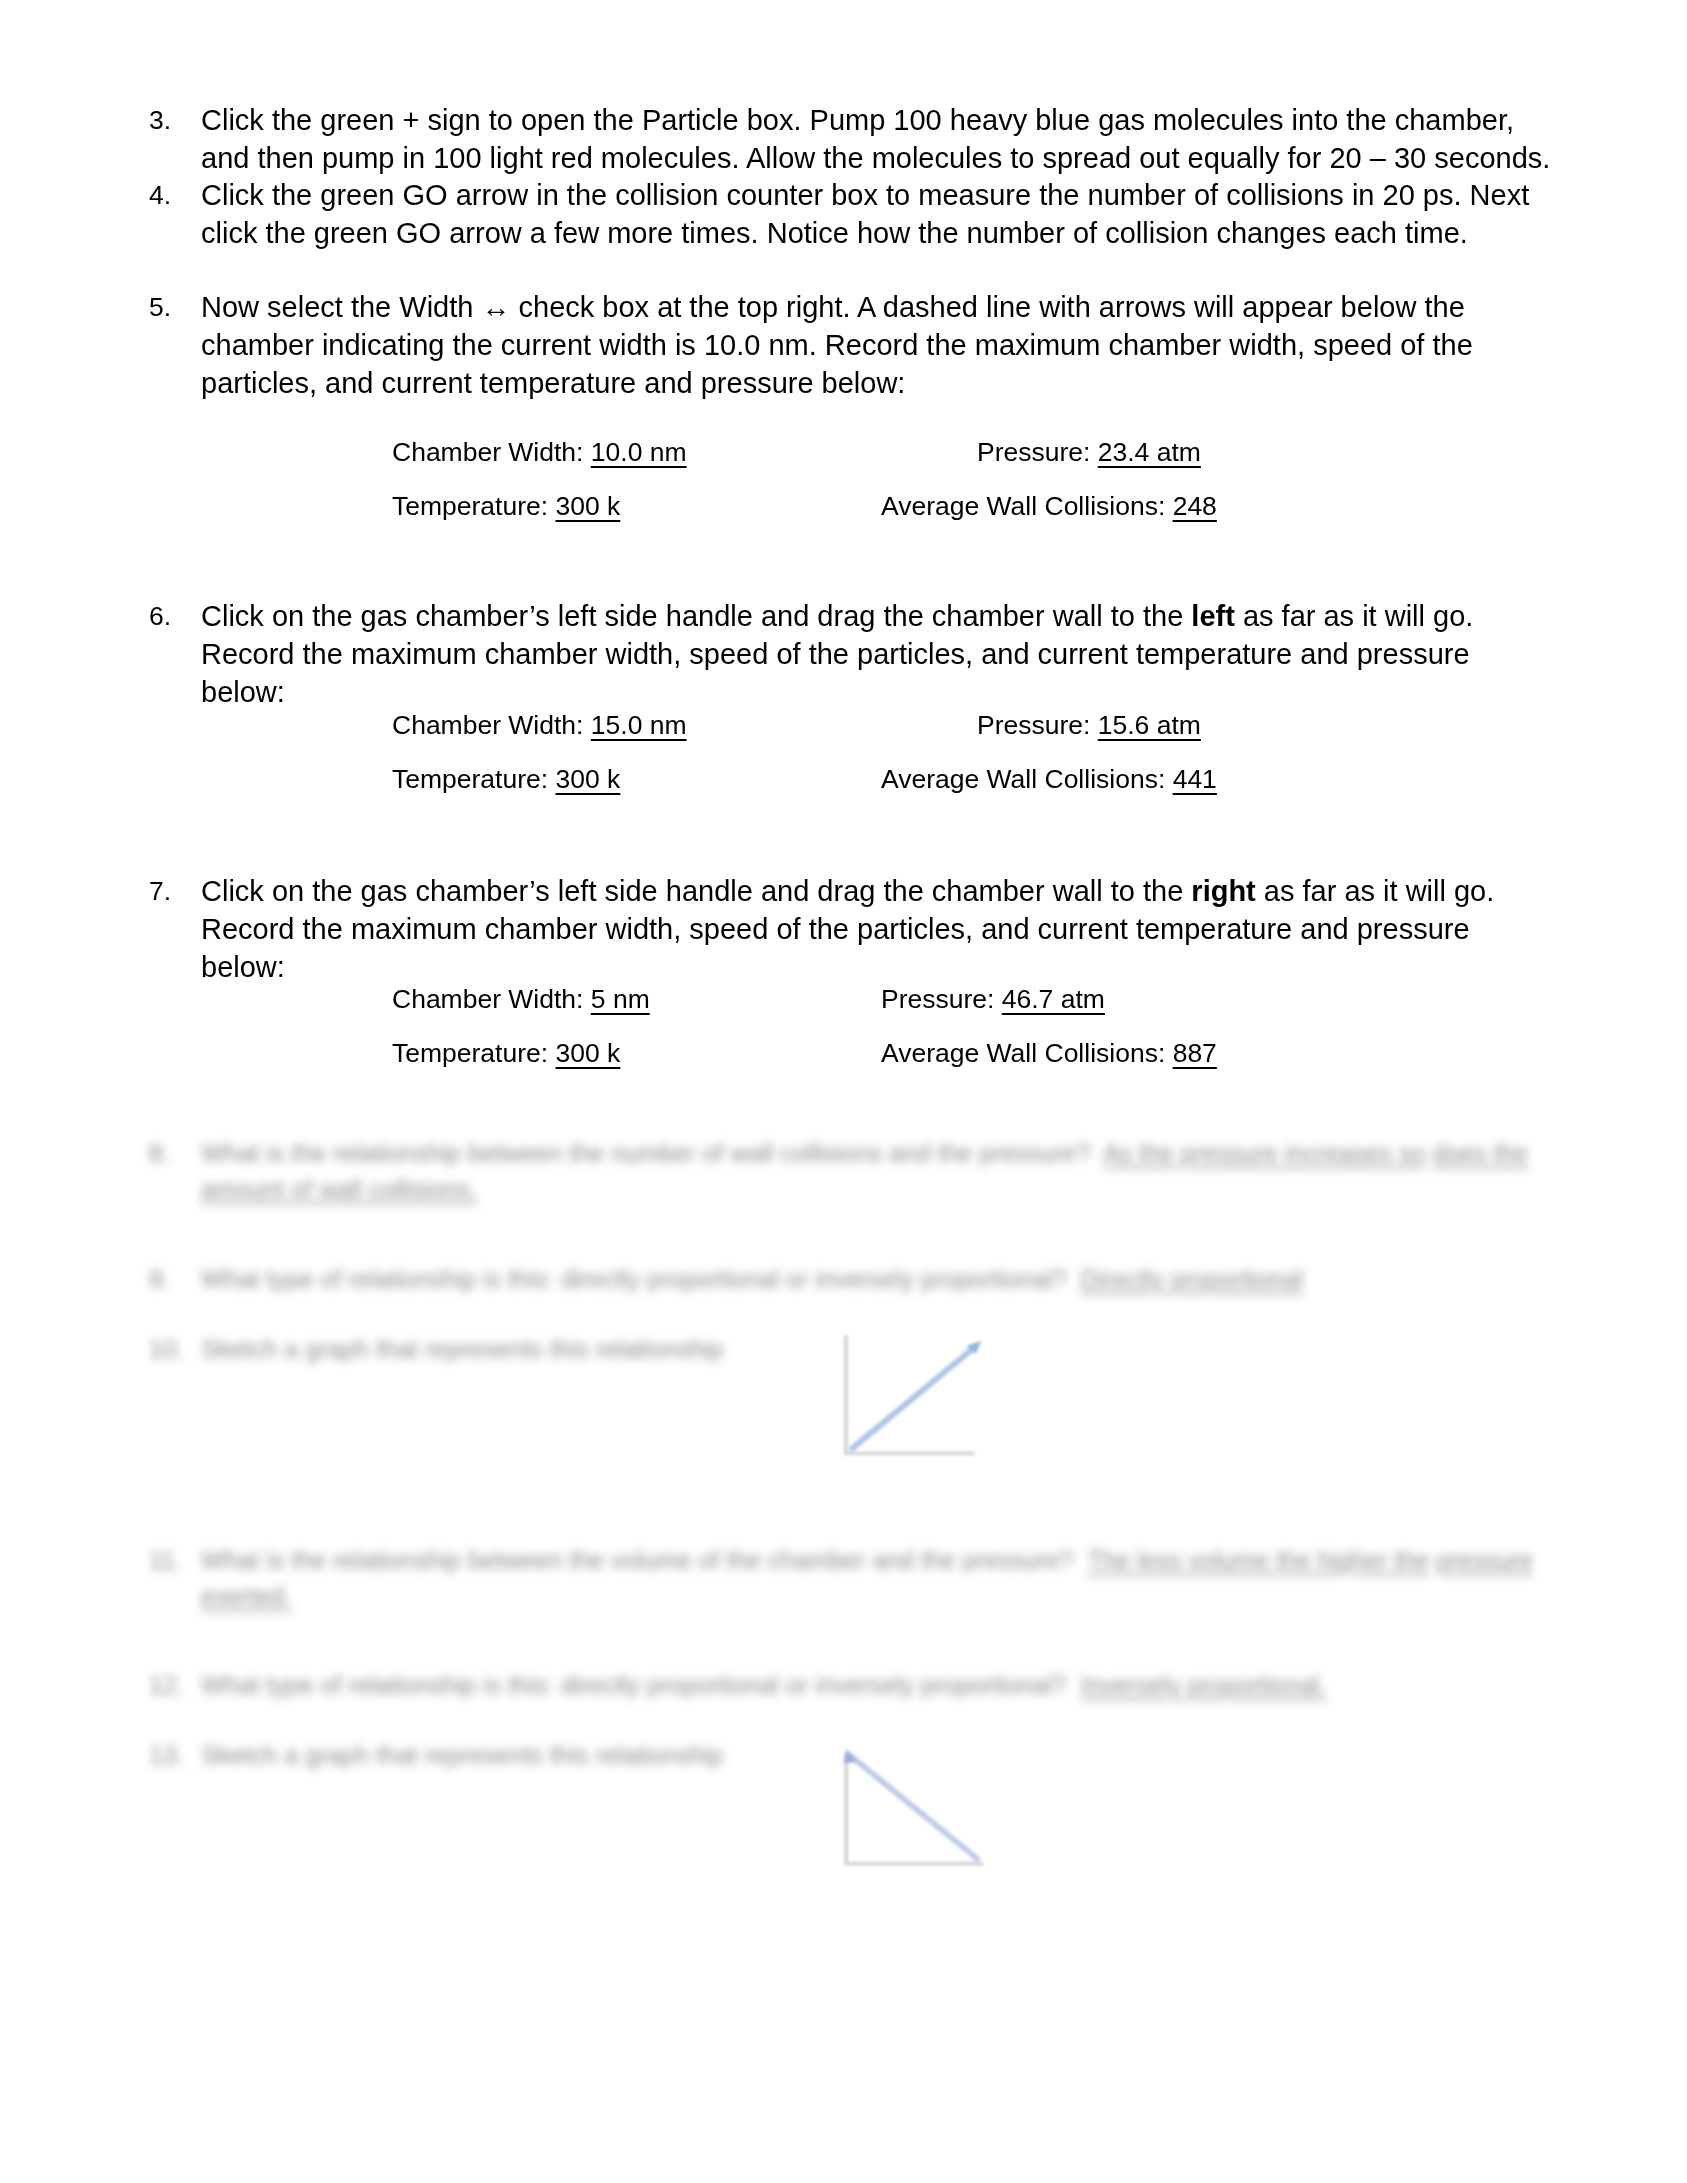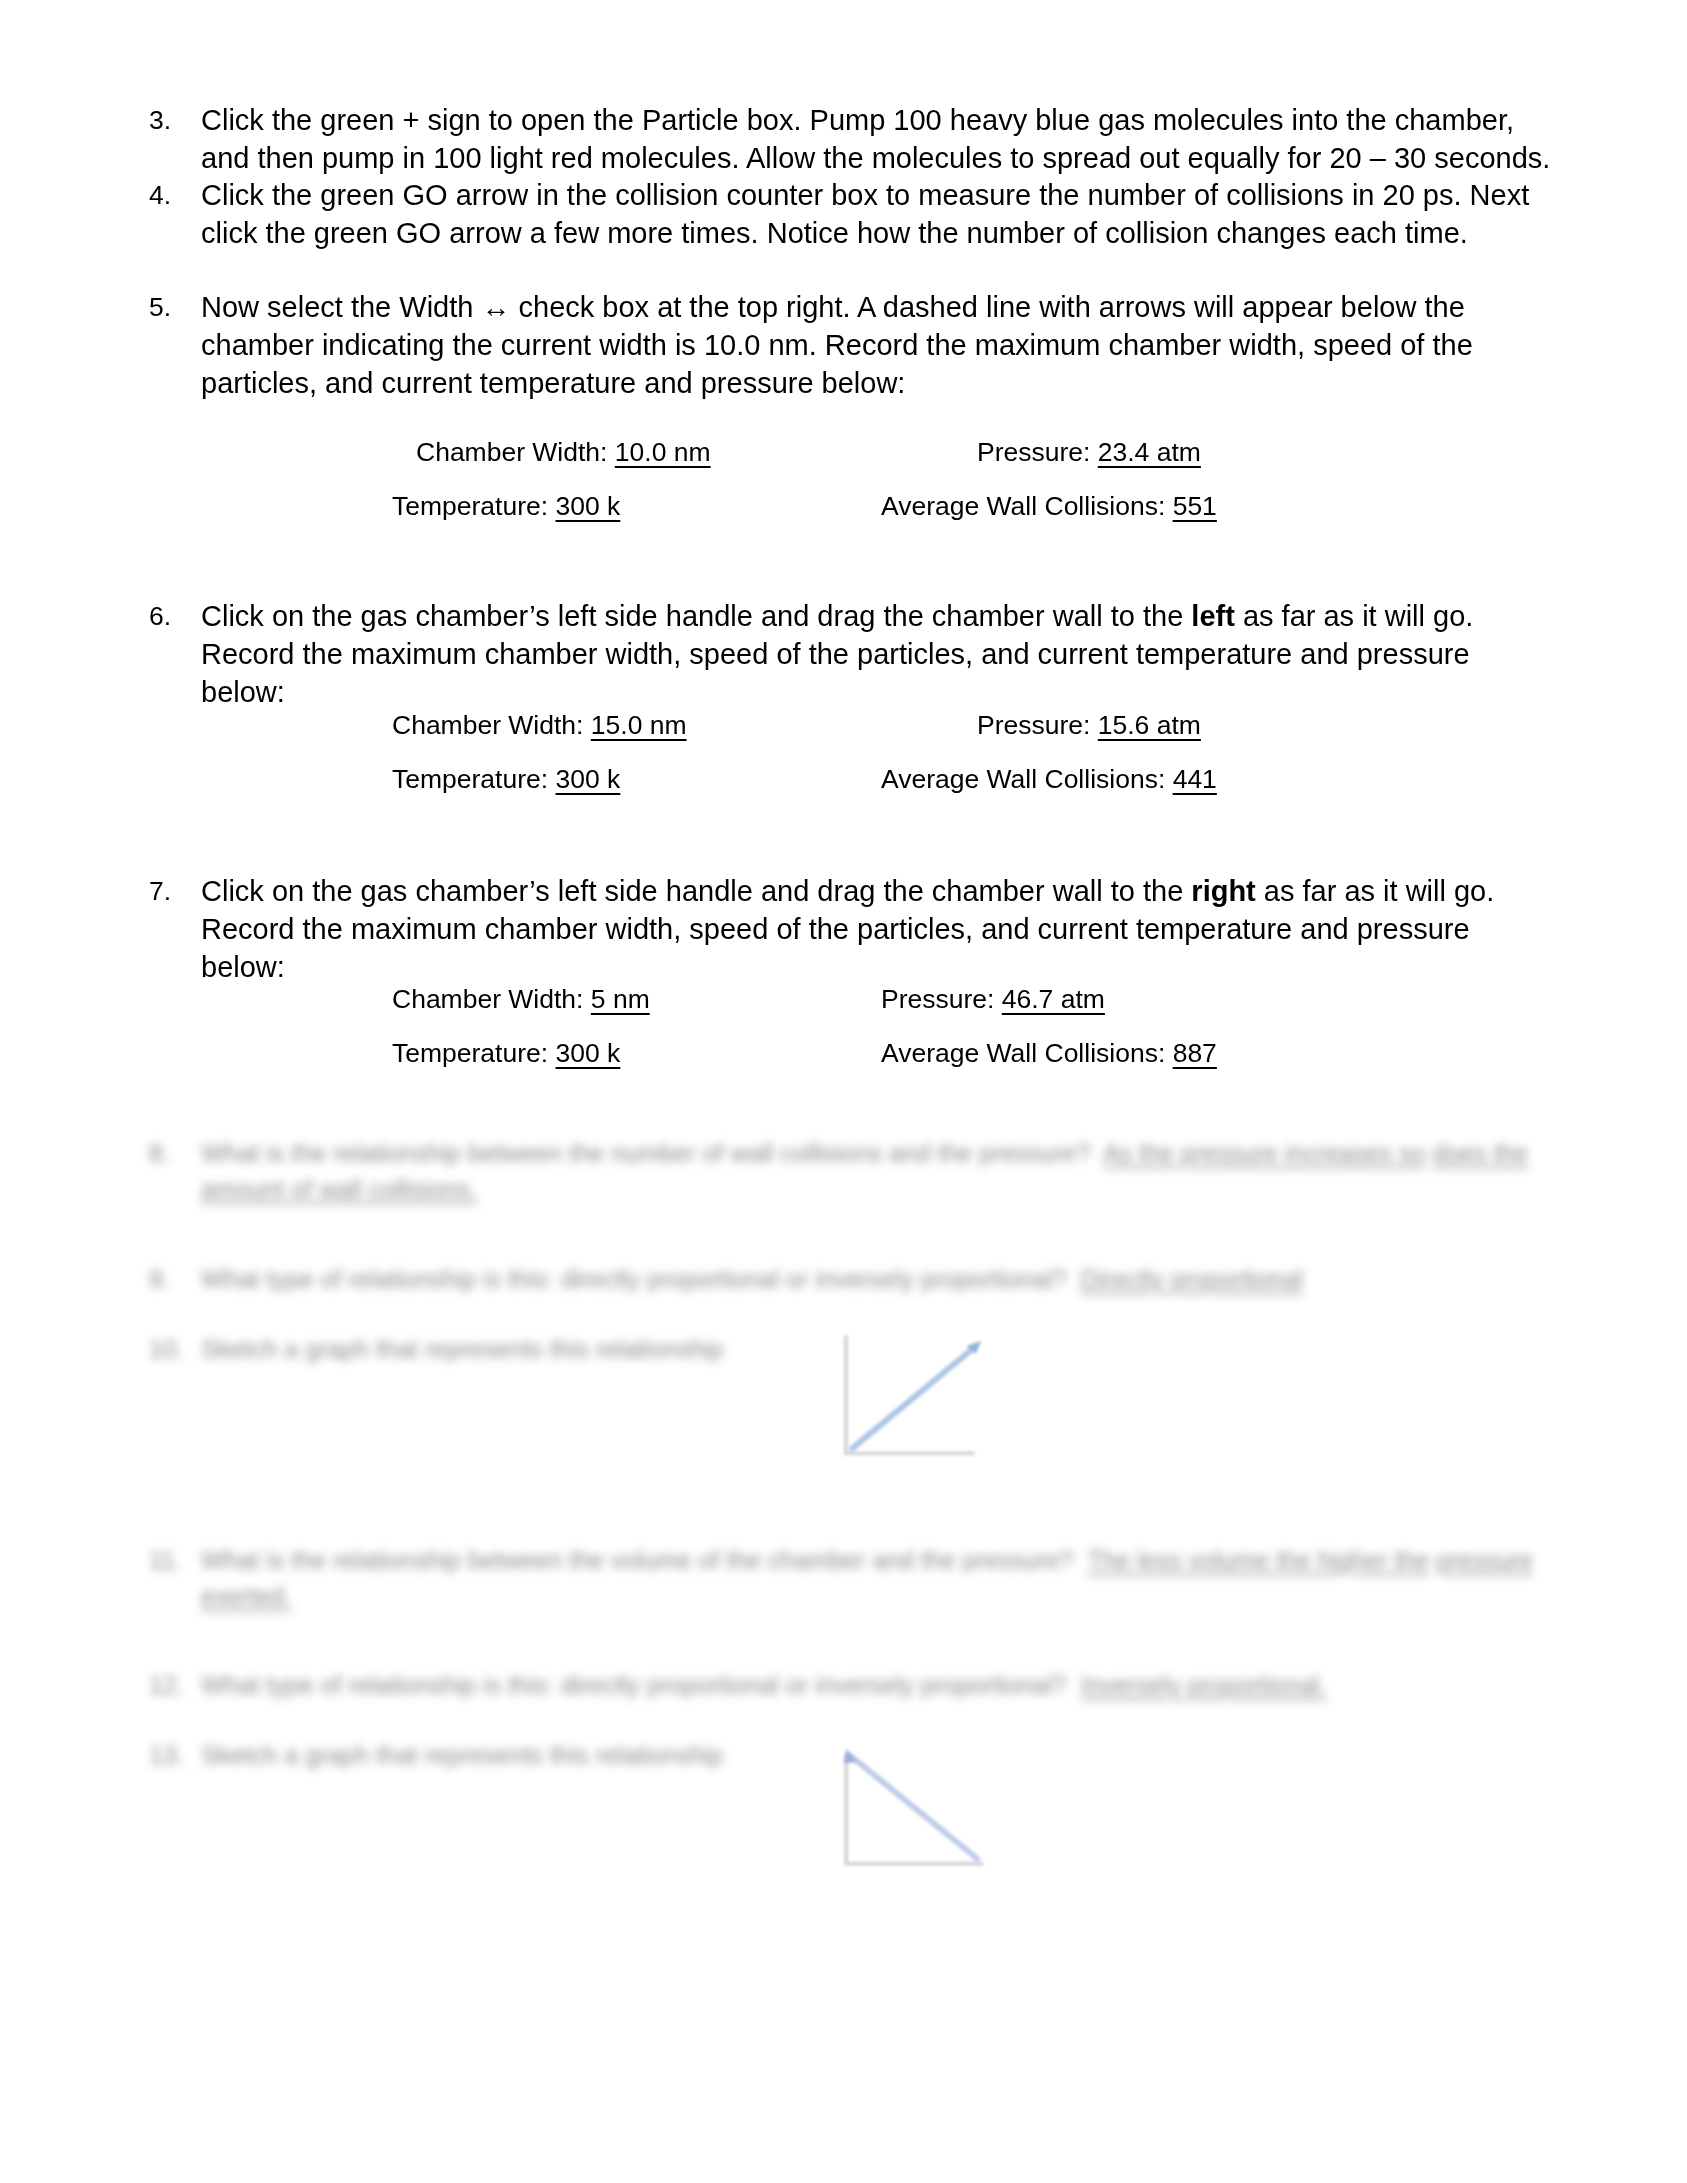--- a/index.html
+++ b/index.html
@@ -100,35 +100,35 @@
   <div class="item" style="left:149px; top:176px; width:1403px;">
     <div class="item-num">4.</div>
     <div class="item-body">Click the green GO arrow in the collision counter box to measure the number of collisions in 20 ps.  Next click the green GO arrow a few more times.   Notice how the number of collision changes each time.</div>
   </div>
 
   <div class="item" style="left:149px; top:288px; width:1403px;">
     <div class="item-num">5.</div>
     <div class="item-body">Now select the Width ↔ check box at the top right. A dashed line with arrows will appear below the chamber indicating the current width is 10.0 nm.  Record the maximum chamber width, speed of the particles, and current temperature and pressure below:</div>
   </div>
 
-  <div class="answer-row" style="left:392px; top:435px;margin-left:24px;">
+  <div class="answer-row" style="left:392px; top:435px;">
     <span class="ans-label">Chamber Width:</span>
     <span class="ans-value">10.0 nm</span>
   </div>
   <div class="answer-row" style="left:977px; top:435px;">
     <span class="ans-label">Pressure:</span>
     <span class="ans-value">23.4 atm</span>
   </div>
   <div class="answer-row" style="left:392px; top:489px;">
     <span class="ans-label">Temperature:</span>
     <span class="ans-value">300 k</span>
   </div>
   <div class="answer-row" style="left:881px; top:489px;">
     <span class="ans-label">Average Wall Collisions:</span>
-    <span class="ans-value">551</span>
+    <span class="ans-value">248</span>
   </div>
 
   <div class="item" style="left:149px; top:597px; width:1403px;">
     <div class="item-num">6.</div>
     <div class="item-body"><span>Click on the gas chamber’s left side handle and drag the chamber wall to the </span><b>left</b><span> as far as it will go.  Record the maximum chamber width, speed of the particles, and current temperature and pressure below:</span></div>
   </div>
 
   <div class="answer-row" style="left:392px; top:708px;">
     <span class="ans-label">Chamber Width:</span>
     <span class="ans-value">15.0 nm</span>

